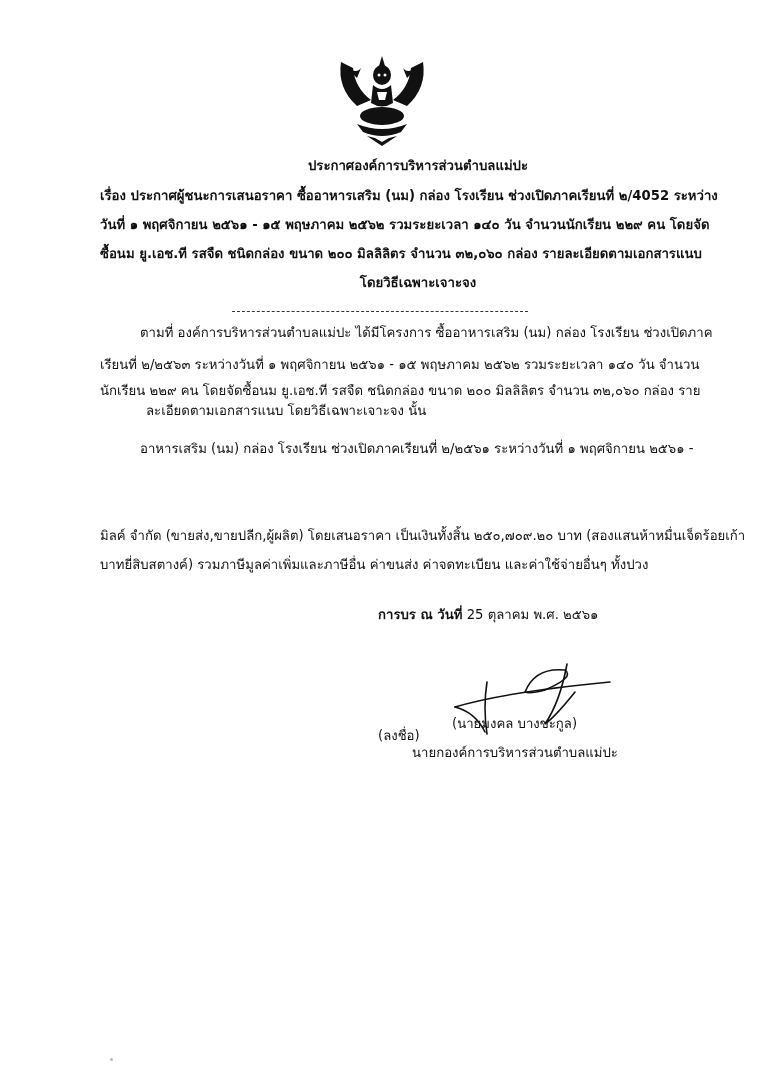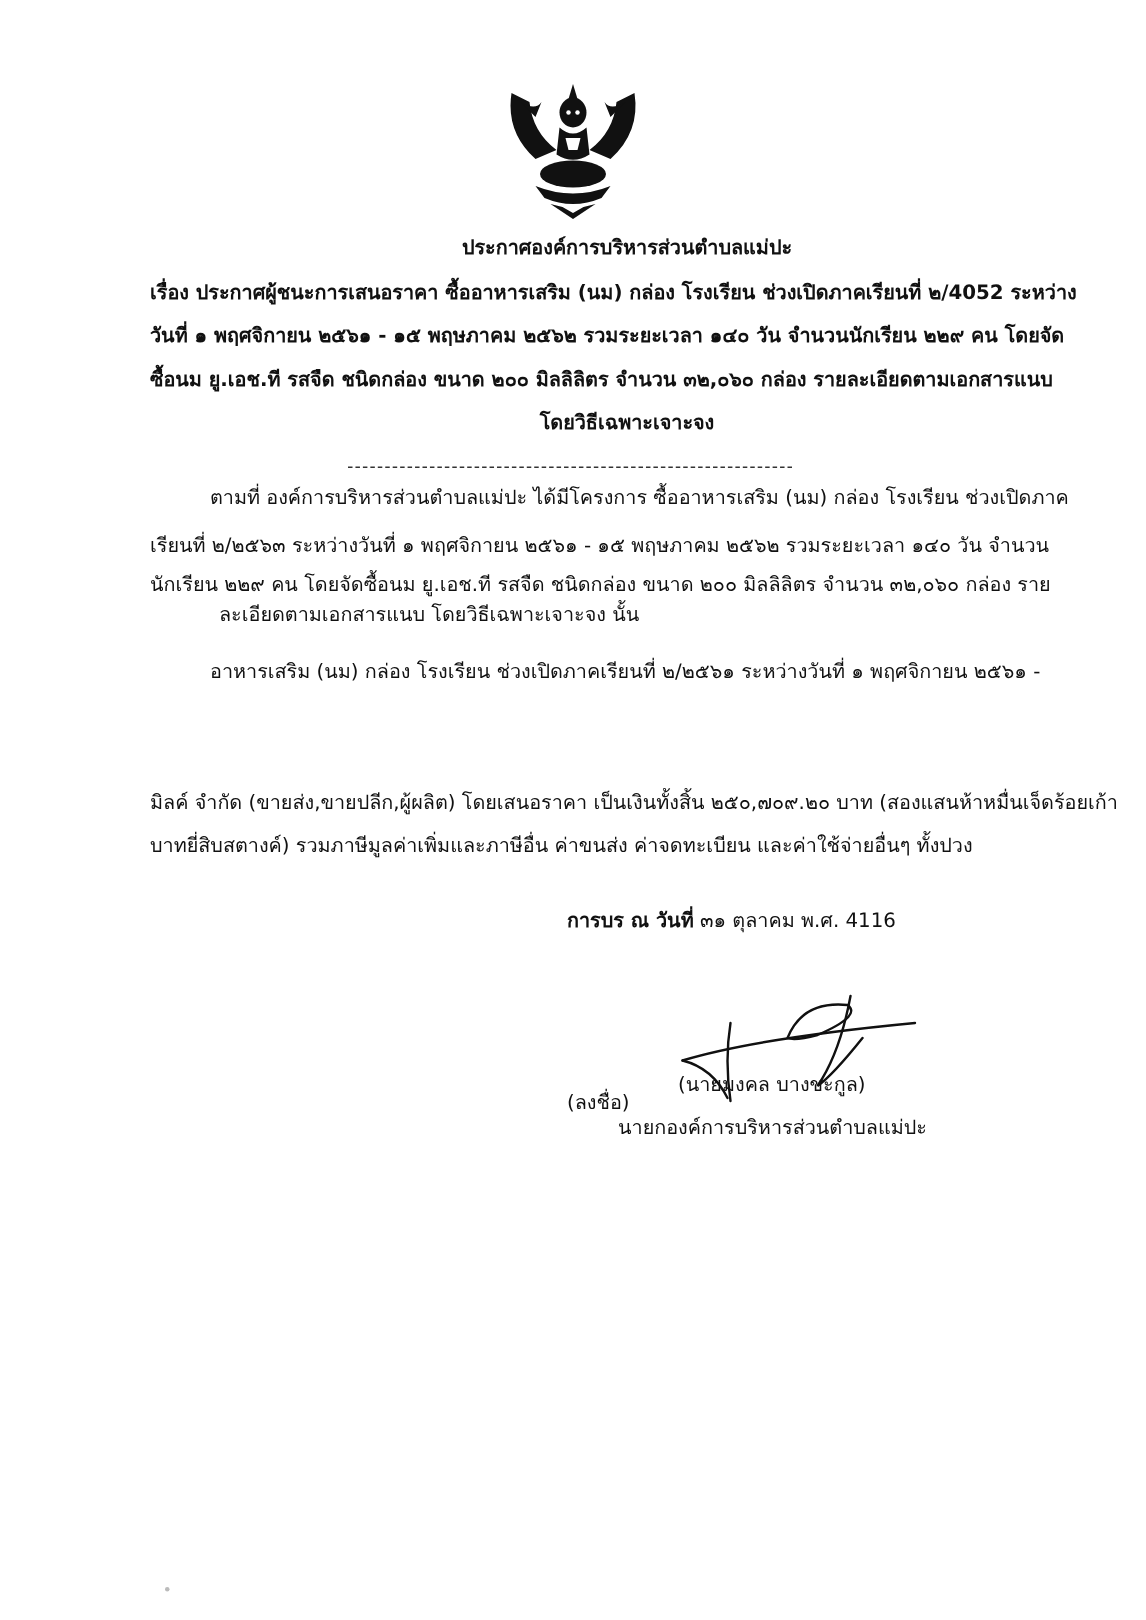--- a/index.html
+++ b/index.html
@@ -52,21 +52,21 @@
   <div class="line" style="left:100px; top:356px;">เรียนที่ ๒/๒๕๖๓ ระหว่างวันที่ ๑ พฤศจิกายน ๒๕๖๑ - ๑๕ พฤษภาคม ๒๕๖๒ รวมระยะเวลา ๑๔๐ วัน จำนวน</div>
   <div class="line" style="left:100px; top:382px;">นักเรียน ๒๒๙ คน โดยจัดซื้อนม ยู.เอช.ที รสจืด ชนิดกล่อง ขนาด ๒๐๐ มิลลิลิตร จำนวน ๓๒,๐๖๐ กล่อง ราย</div>
   <div class="line" style="left:100px; top:402px;margin-left:46px;">ละเอียดตามเอกสารแนบ โดยวิธีเฉพาะเจาะจง  นั้น</div>
 
   <div class="line" style="left:140px; top:440px;">อาหารเสริม (นม) กล่อง โรงเรียน ช่วงเปิดภาคเรียนที่ ๒/๒๕๖๑ ระหว่างวันที่ ๑ พฤศจิกายน ๒๕๖๑ -</div>
   <div class="line" style="left:100px; top:527px;">มิลค์ จำกัด (ขายส่ง,ขายปลีก,ผู้ผลิต) โดยเสนอราคา เป็นเงินทั้งสิ้น ๒๕๐,๗๐๙.๒๐ บาท (สองแสนห้าหมื่นเจ็ดร้อยเก้า</div>
   <div class="line" style="left:100px; top:556px;">บาทยี่สิบสตางค์) รวมภาษีมูลค่าเพิ่มและภาษีอื่น ค่าขนส่ง ค่าจดทะเบียน และค่าใช้จ่ายอื่นๆ ทั้งปวง</div>
 
   <div class="line" style="left:378px; top:606px;">
     <span class="bold">การบร ณ วันที่</span>
-    <span>๓๑ ตุลาคม พ.ศ. 4116</span>
+    <span>25 ตุลาคม พ.ศ. ๒๕๖๑</span>
   </div>
 
   <div class="line" style="left:378px; top:727px;">(ลงชื่อ)</div>
 
   <svg class="sig" viewBox="0 0 170 80">
     <g fill="none" stroke="#111" stroke-width="1.6" stroke-linecap="round">
       <path d="M10 45 Q60 30 165 20"></path>
       <path d="M10 45 Q30 50 40 70"></path>
       <path d="M42 20 Q38 45 42 72"></path>
       <path d="M80 30 Q90 5 120 8 Q130 15 100 28 Q85 32 80 30"></path>

